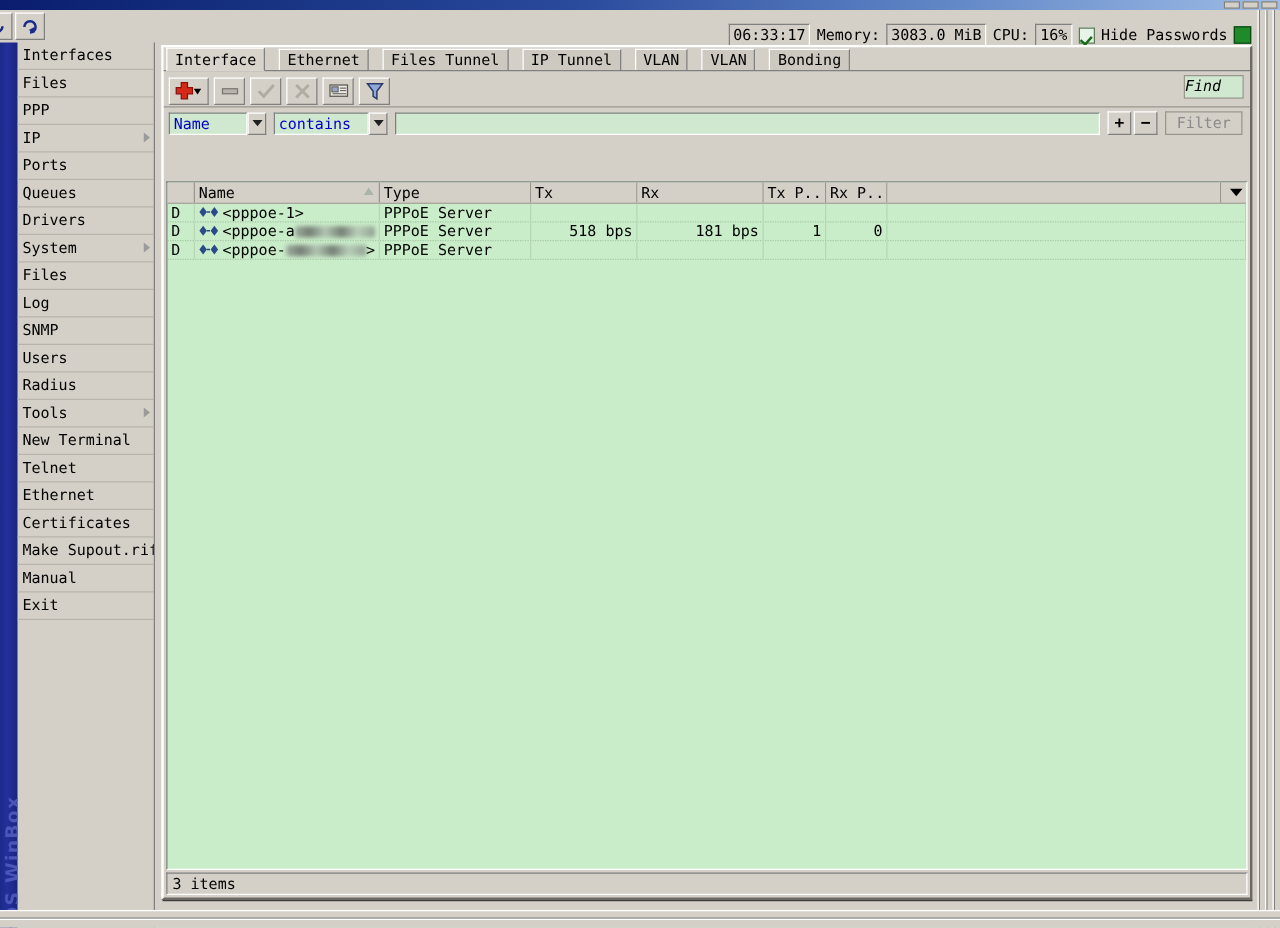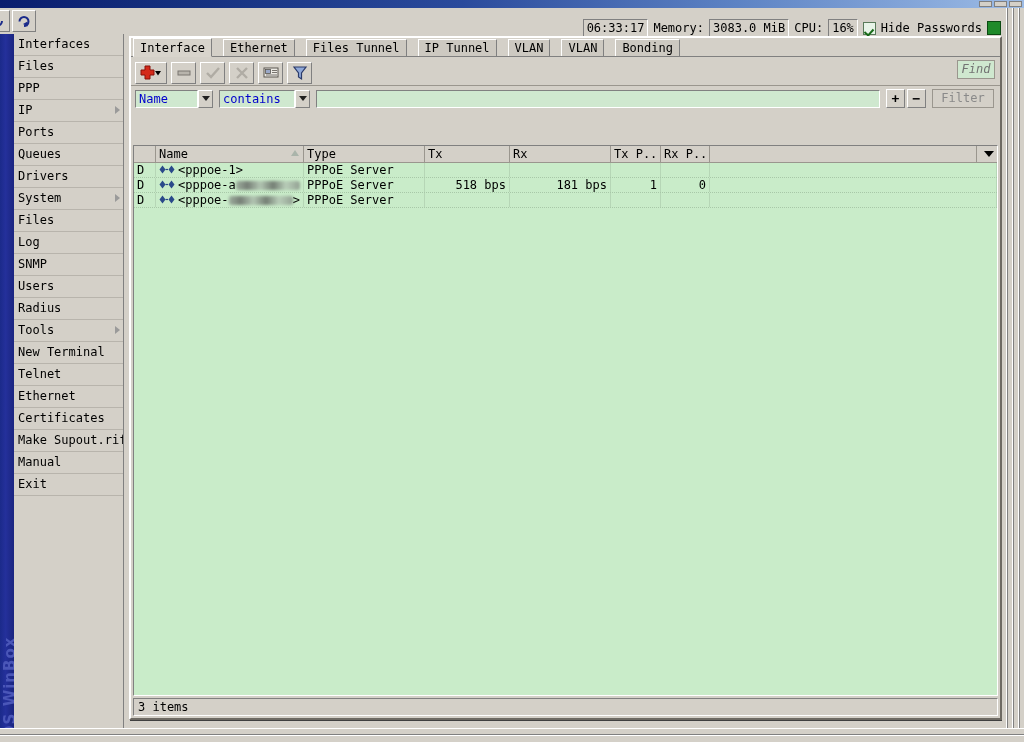--- a/index.html
+++ b/index.html
@@ -193,27 +193,27 @@
     width: 25px; height: 22px;
     background: #d4d0c8;
     border: 1px solid #ffffff;
     border-right-color: #808080; border-bottom-color: #808080;
     display: flex; align-items: center; justify-content: center;
     cursor: default; position: relative;
   }
   .ibtn.wide { width: 32px; }
   .find-box {
     position: absolute; right: 5px; top: 3px;
-    width: 38px; height: 19px;
+    width: 48px; height: 19px;
     background: #cfe8cf;
     border: 1px solid #9a968e;
-    color: #737373;
+    color: #000000;
     font-family: "DejaVu Sans Mono", "Liberation Mono", monospace;
     font-size: 12px; font-style: italic;
-    line-height: 17px; text-align: center;
+    line-height: 17px; text-align: left;
   }
 
   
   .filter-row {
     height: 25px; padding: 3px 4px;
     display: flex; align-items: center; gap: 0;
     position: relative;
   }
   .fld {
     height: 18px;

